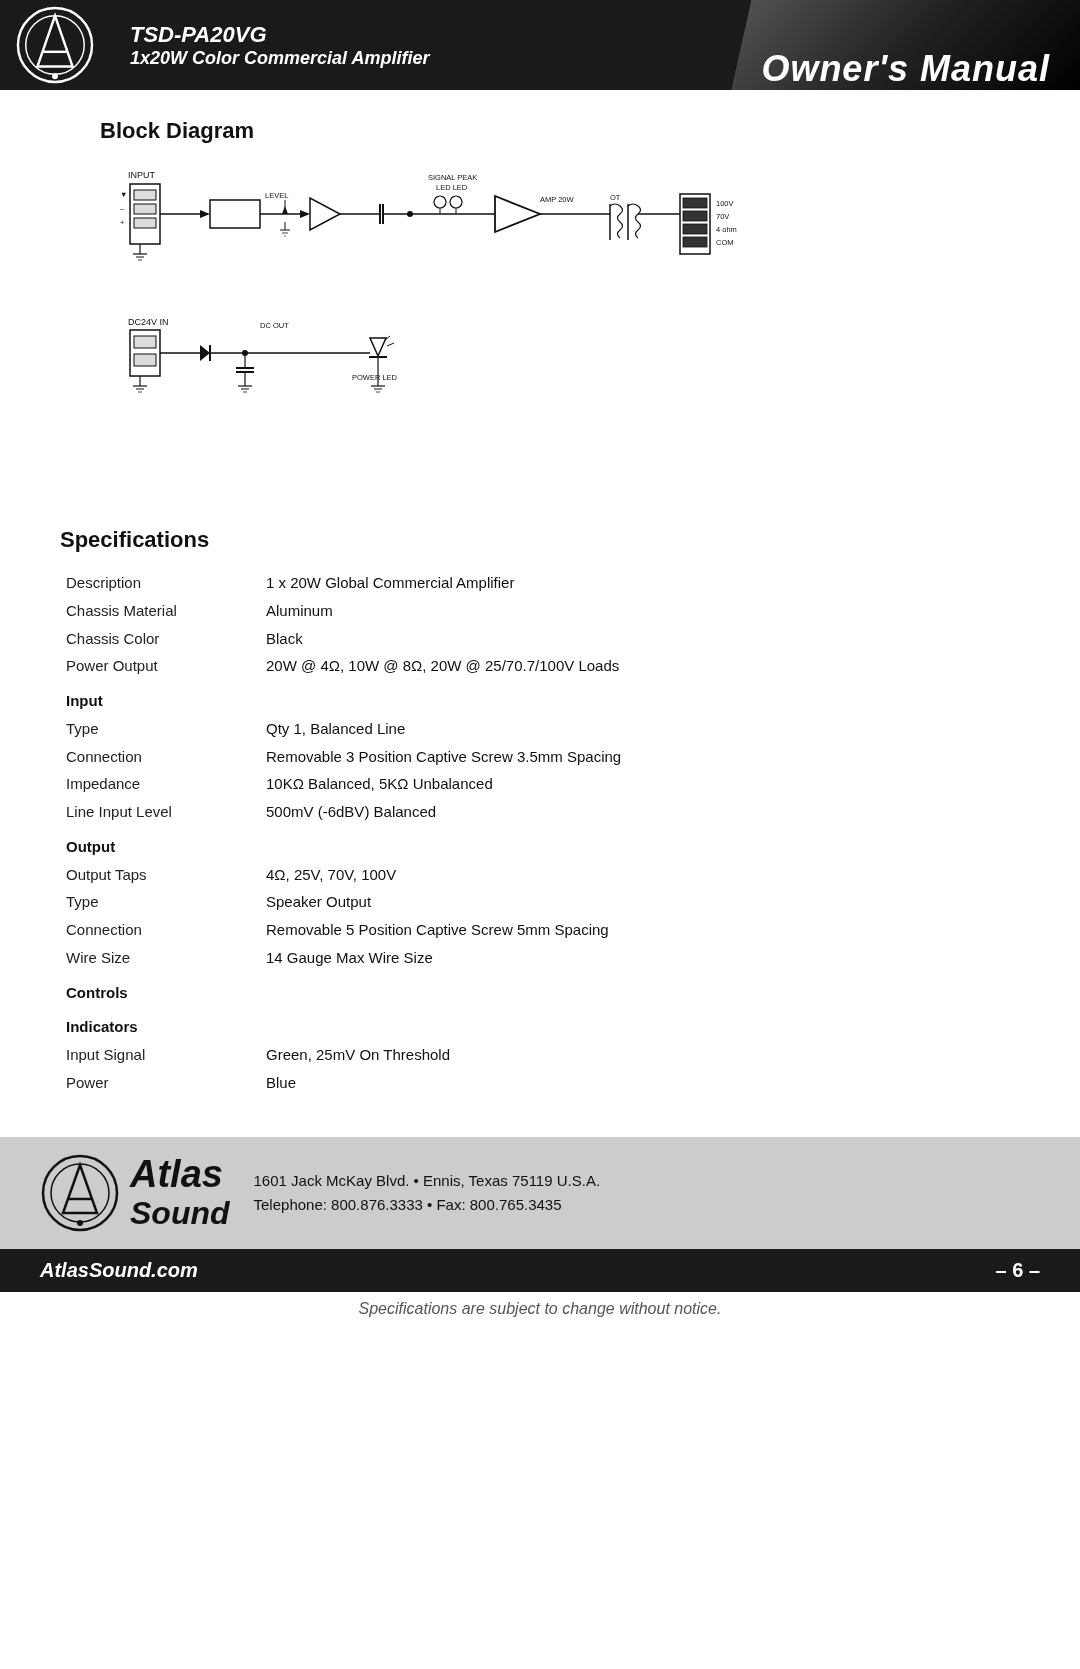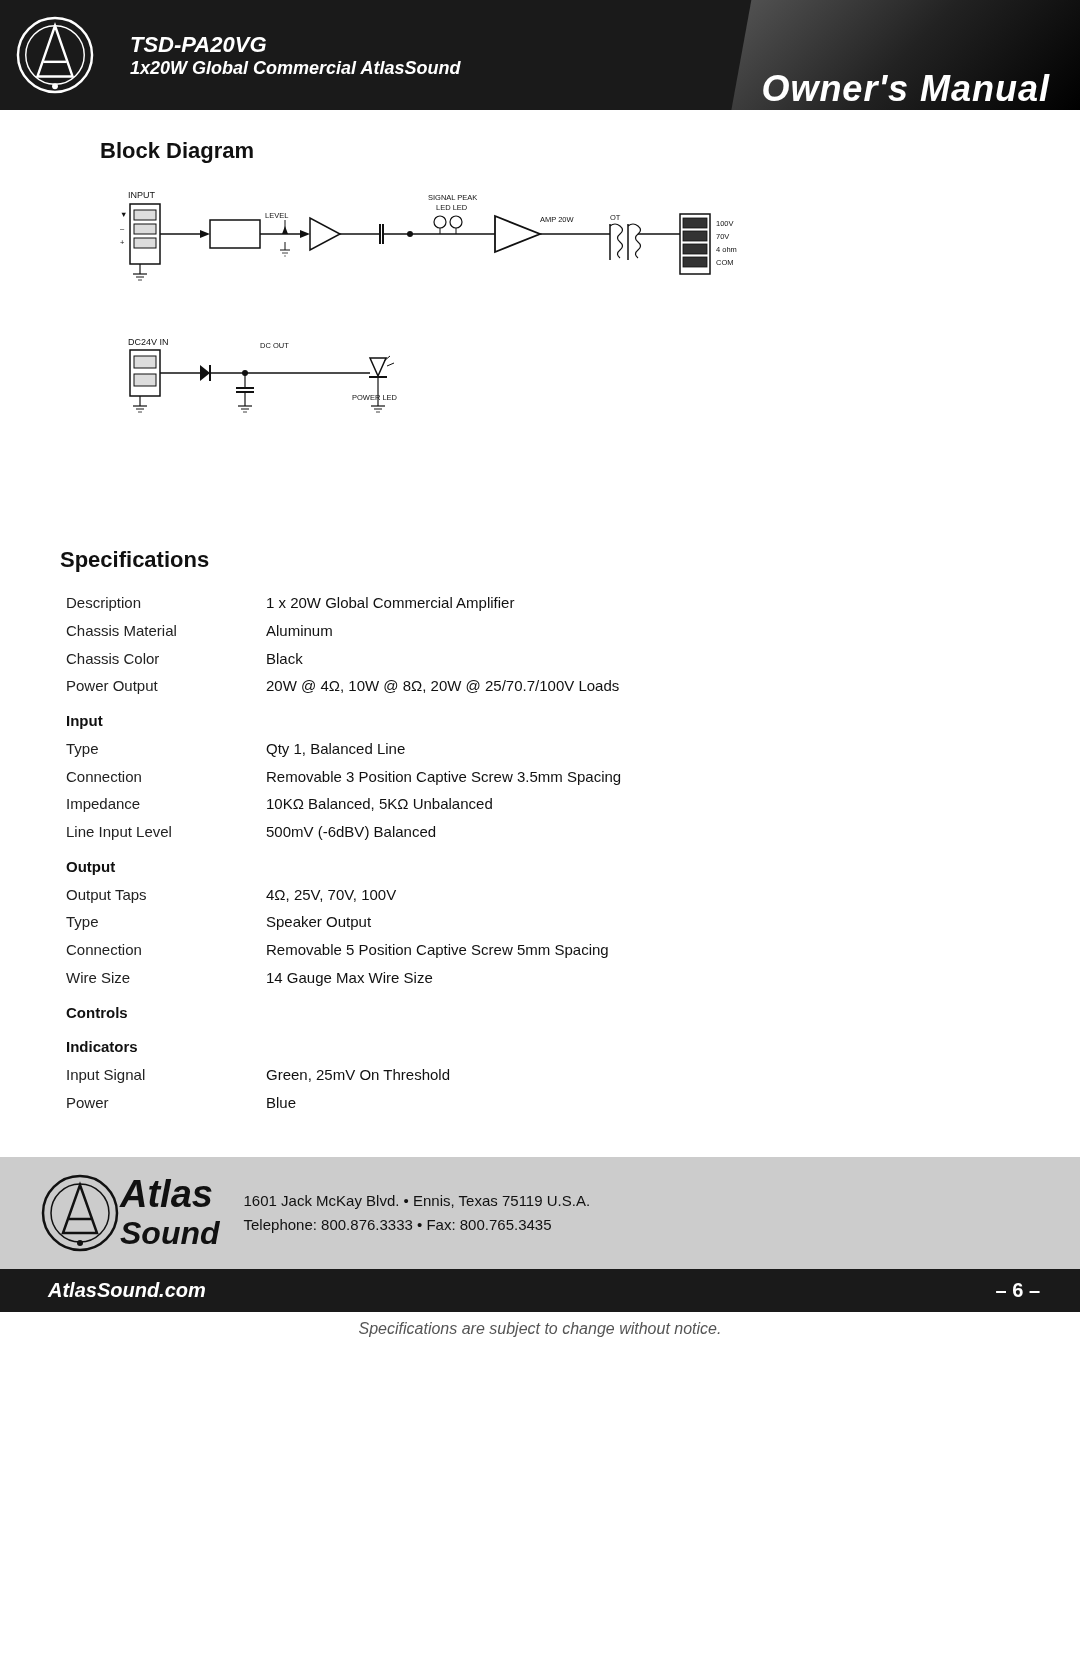--- a/index.html
+++ b/index.html
@@ -10,21 +10,21 @@
       font-family: Arial, Helvetica, sans-serif;
       font-size: 15px;
       color: #111;
     }
 
     
     .header {
       display: flex;
       align-items: stretch;
       background: #1a1a1a;
-      height: 110px;
+      height: 90px;
     }
     .header-logo {
       display: flex;
       align-items: center;
       justify-content: center;
       background: #1a1a1a;
       padding: 10px 16px;
       min-width: 110px;
     }
     .logo-circle {
@@ -115,21 +115,21 @@
       background: #ccc;
       display: flex;
       align-items: center;
       padding: 16px 40px;
       margin-top: 40px;
       gap: 24px;
     }
     .footer-logo-area {
       display: flex;
       align-items: center;
-      gap: 0;
+      gap: 10px;
     }
     .footer-atlas-text {
       display: flex;
       flex-direction: column;
       line-height: 1.1;
     }
     .footer-atlas-name {
       font-size: 38px;
       font-weight: bold;
       color: #111;
@@ -152,21 +152,20 @@
       display: flex;
       align-items: center;
       justify-content: space-between;
       padding: 10px 40px;
     }
     .footer-website {
       color: #fff;
       font-size: 20px;
       font-weight: bold;
       font-style: italic;
-      margin-left: 8px;
     }
     .footer-page {
       color: #fff;
       font-size: 20px;
       font-weight: bold;
     }
 
     .footer-disclaimer {
       text-align: center;
       font-size: 16px;
@@ -190,21 +189,21 @@
       <circle cx="40" cy="40" r="30" fill="none" stroke="#fff" stroke-width="1.5"></circle>
 
       <polygon points="40,10 58,62 22,62" fill="none" stroke="#fff" stroke-width="2.5"></polygon>
       <line x1="28" y1="47" x2="52" y2="47" stroke="#fff" stroke-width="2.5"></line>
 
       <circle cx="40" cy="72" r="3" fill="#fff"></circle>
     </svg>
   </div>
   <div class="header-title-block">
     <span class="header-model">TSD-PA20VG</span>
-    <span class="header-subtitle">1x20W Global Commercial AtlasSound</span>
+    <span class="header-subtitle">1x20W Color Commercial Amplifier</span>
   </div>
   <div class="header-owners-manual">
     <span>Owner's Manual</span>
   </div>
 </div>
 
 <div class="main-content">
 
   <div class="block-diagram-area">
     <div class="section-title">Block Diagram</div>

